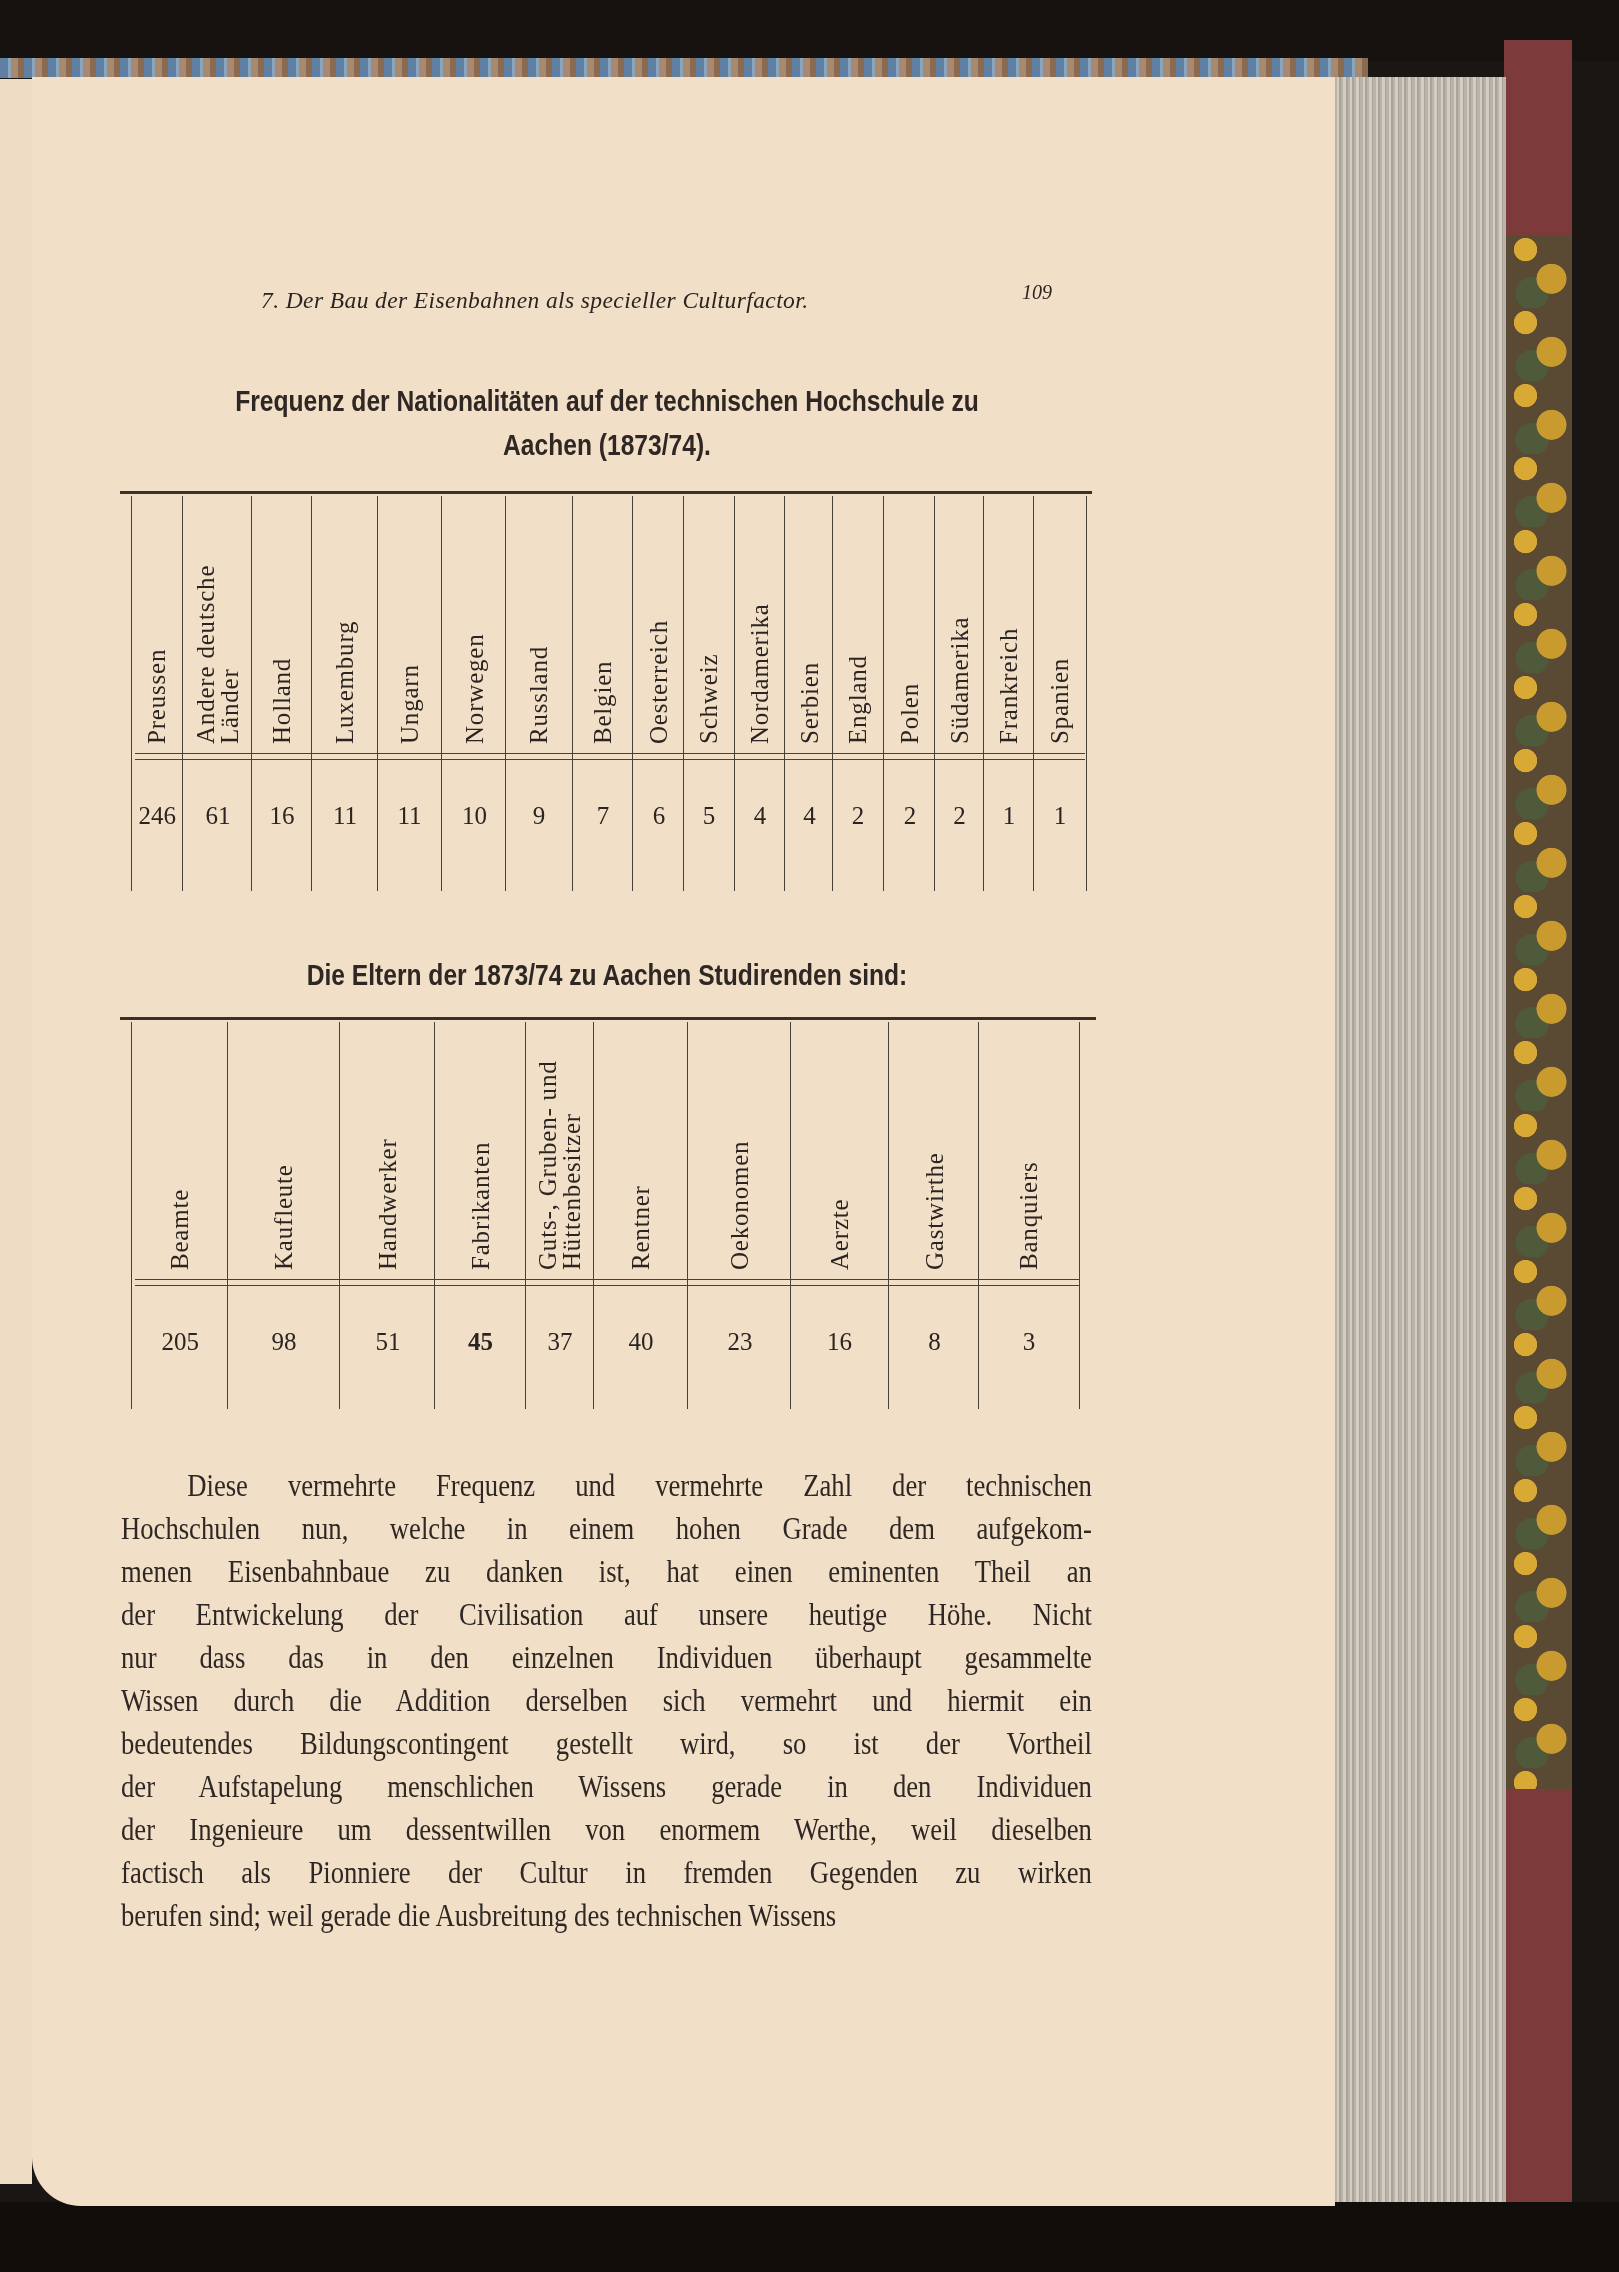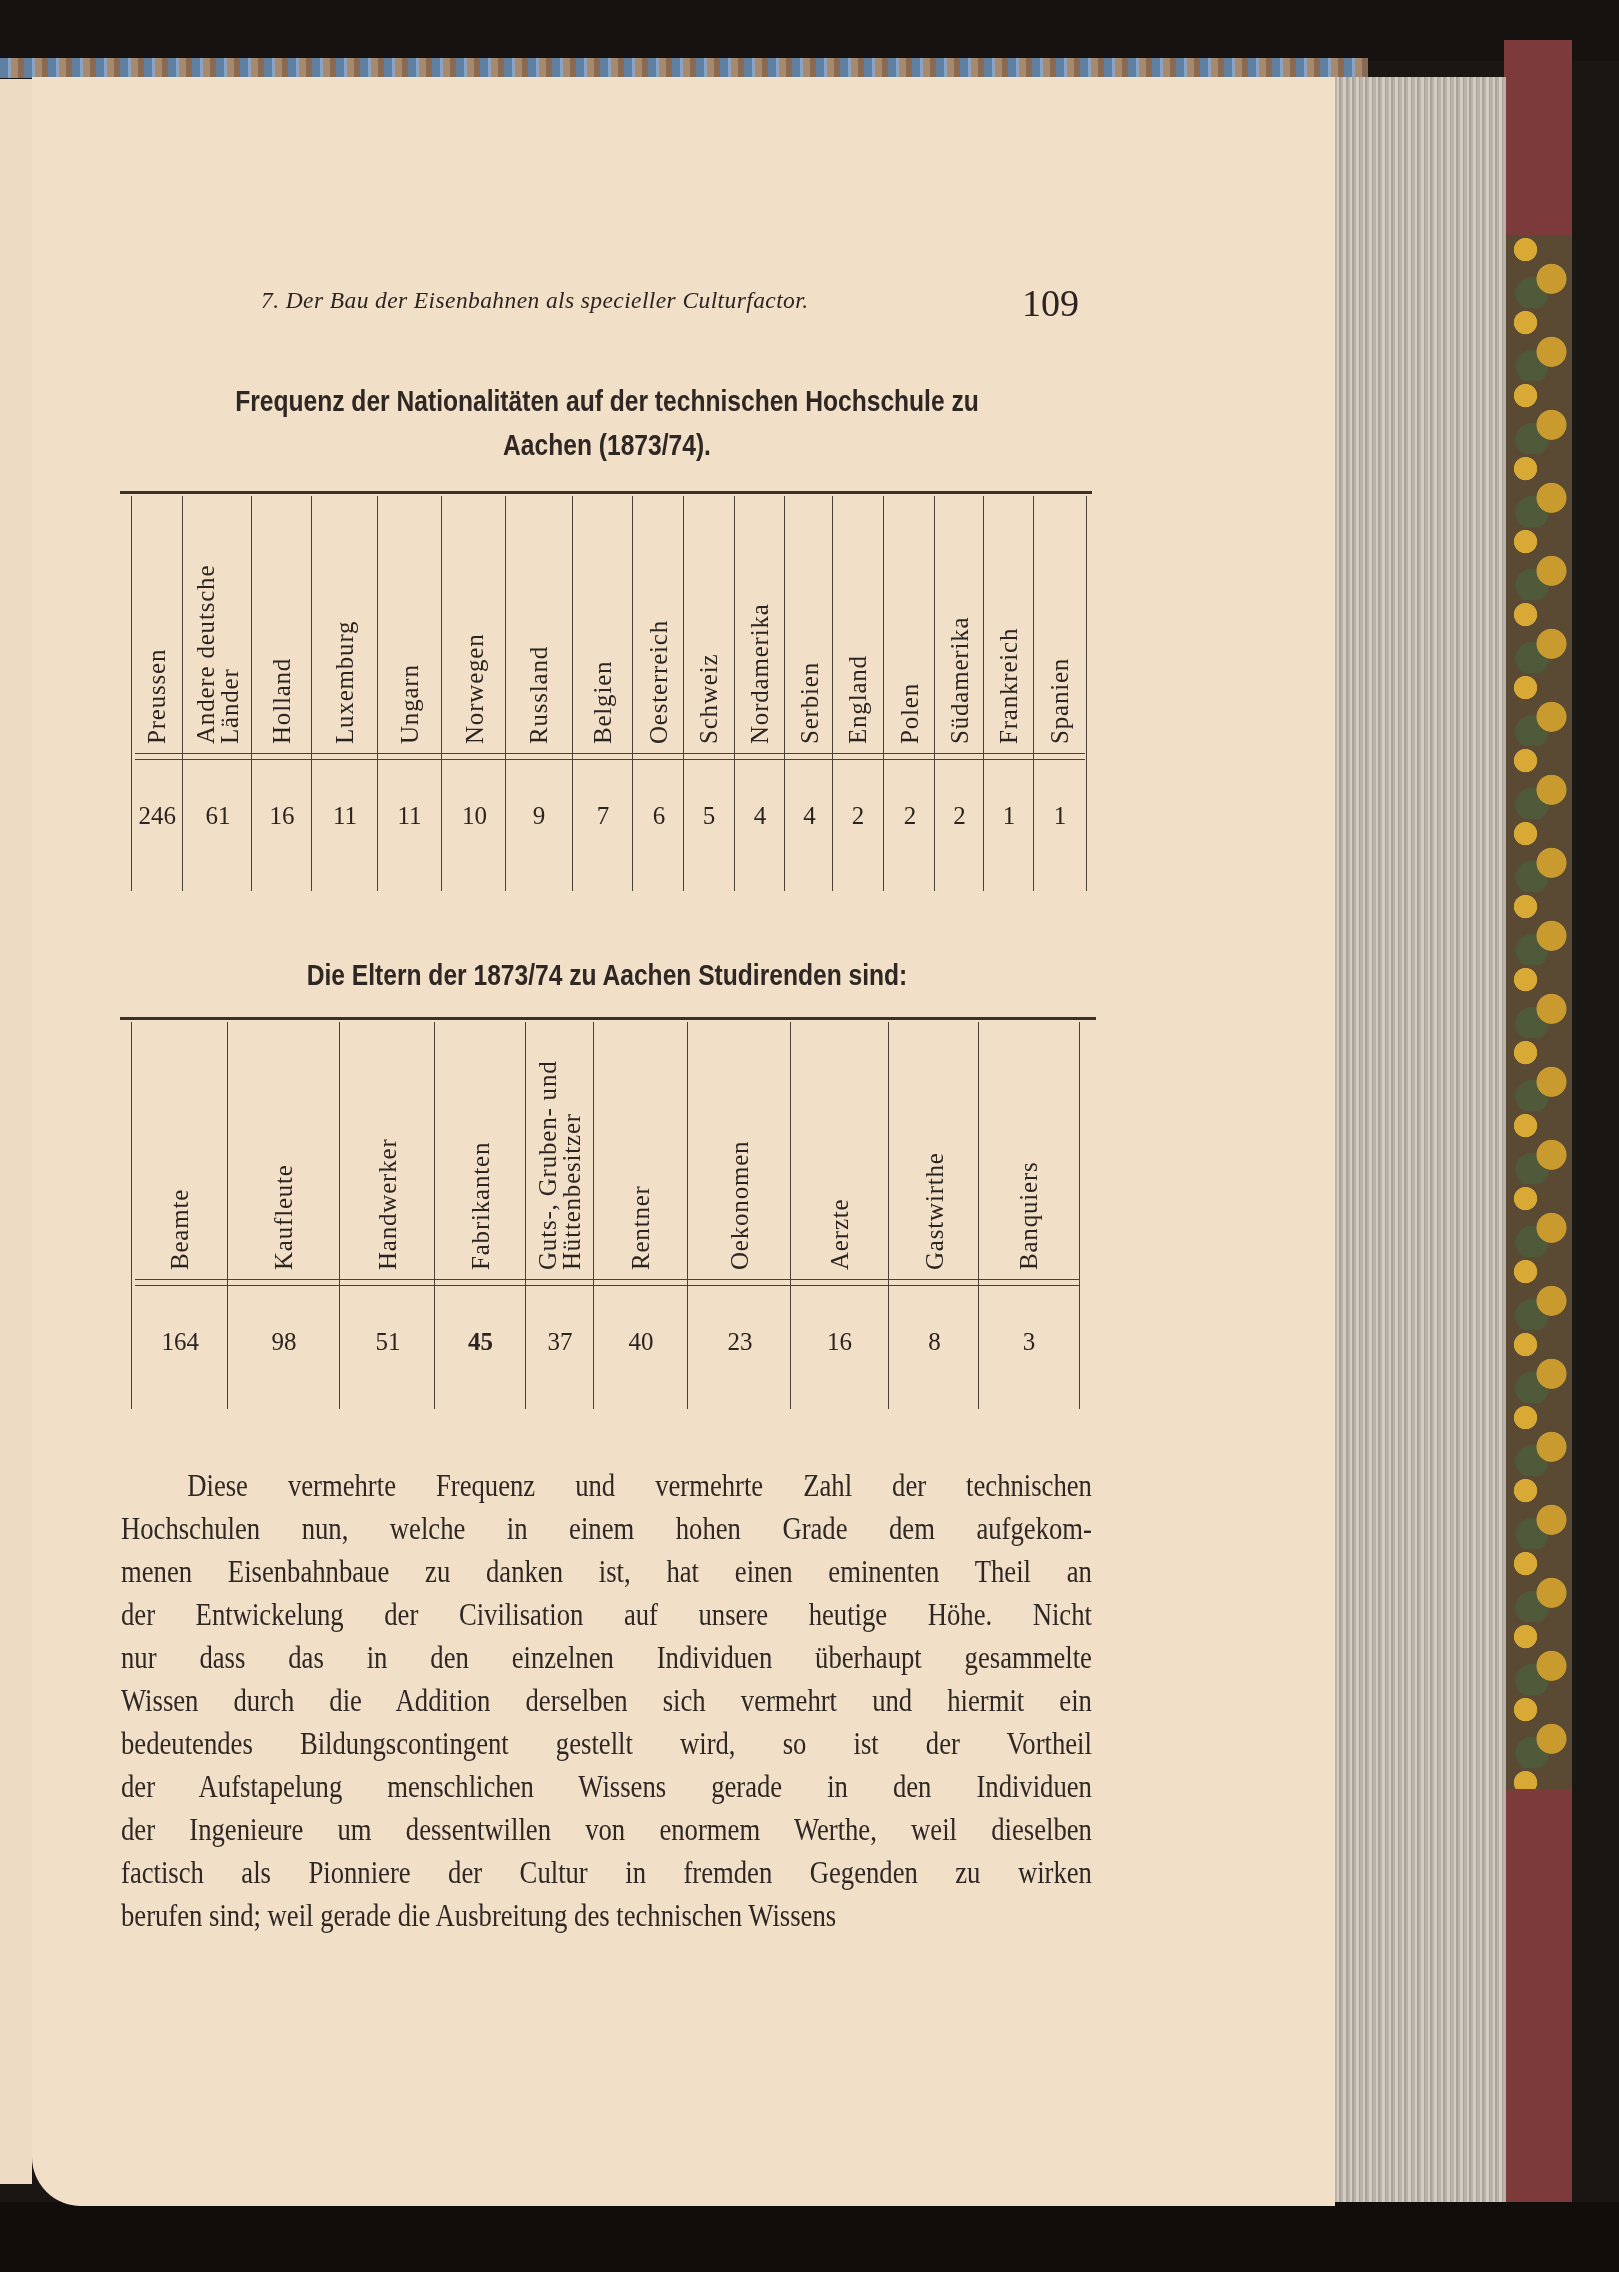--- a/index.html
+++ b/index.html
@@ -25,21 +25,21 @@
   .page-edges { position:absolute; left:1328px; top:77px; width:178px; height:2129px;
     background:repeating-linear-gradient(90deg,#b9b3a9 0 2.4px,#d3cdc2 2.4px 4.9px,#a9a399 4.9px 6.5px); }
   .left-page-sliver { position:absolute; left:0; top:79px; width:32px; height:2105px; background:#eedbc3; }
   .page { position:absolute; left:32px; top:77px; width:1303px; height:2129px;
     background:#f1dfc8; border-bottom-left-radius:49px; }
   .backdrop-bottom { position:absolute; left:0; top:2202px; width:1619px; height:70px; background:#110d0b; }
 
   
   .running-head { position:absolute; left:261px; top:287px; width:810px; height:40px; }
   .running-title { position:absolute; left:0; top:0; font-style:italic; font-size:23.5px; letter-spacing:0.4px; }
-  .page-number { position:absolute; left:761px; top:-6.5px; font-size:38px; }
+  .page-number { position:absolute; left:761px; top:-6.5px; font-size:20px;font-style:italic; }
 
   .table-title { position:absolute; left:121px; width:972px; text-align:center;
     font-family:"Liberation Sans","DejaVu Sans",sans-serif; font-weight:bold; font-size:30px;
     transform:scaleX(0.82); transform-origin:center; color:#2e2723; line-height:39px; }
 
   
   .ltable { position:absolute; left:120px; }
   .ltable .topline { position:absolute; left:0; top:0; height:3.2px; background:#3a312b; }
   .ltable .doubleline { position:absolute; left:14.6px; height:4.9px; border-top:1.6px solid #4a403a; border-bottom:1.6px solid #4a403a; }
   .col { position:absolute; top:4.9px; border-left:1.2px solid #4a403a; }
@@ -184,21 +184,21 @@
 
 <div class="table-title" style="top:955px;">Die Eltern der 1873/74 zu Aachen Studirenden sind:</div>
 
 <div class="ltable" id="t2" style="top:1017px;">
     <div class="topline" style="width: 976px;"></div>
     <div class="doubleline" style="top: 262px; width: 944px;"></div>
     <div class="col" style="left: 11.3px; width: 96px; height: 387px;">
       <div class="hdr" style="height: 248px;">
         <div class="rot">Beamte</div>
       </div>
-      <div class="val" style="top: 306px;">164</div>
+      <div class="val" style="top: 306px;">205</div>
     </div>
     <div class="col" style="left: 107px; width: 112px; height: 387px;">
       <div class="hdr" style="height: 248px;">
         <div class="rot">Kaufleute</div>
       </div>
       <div class="val" style="top: 306px;">98</div>
     </div>
     <div class="col" style="left: 219px; width: 96px; height: 387px;">
       <div class="hdr" style="height: 248px;">
         <div class="rot">Handwerker</div>

